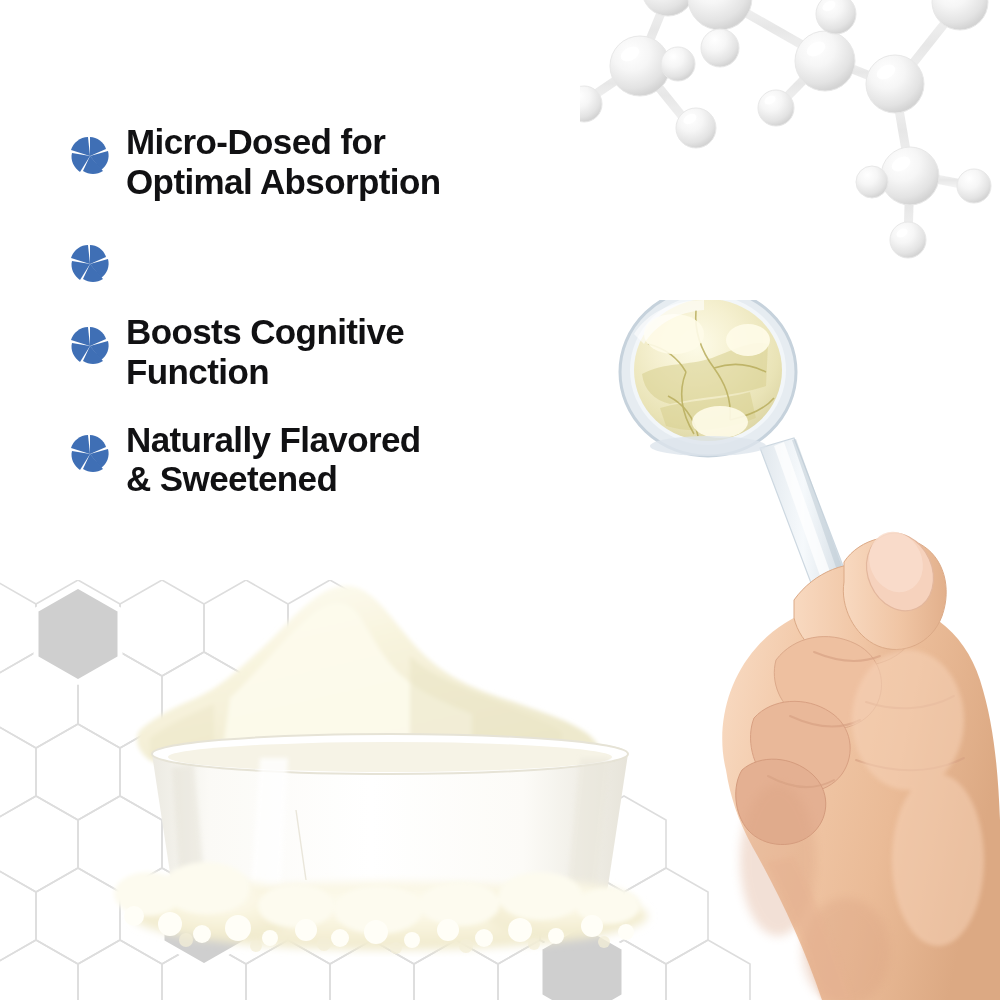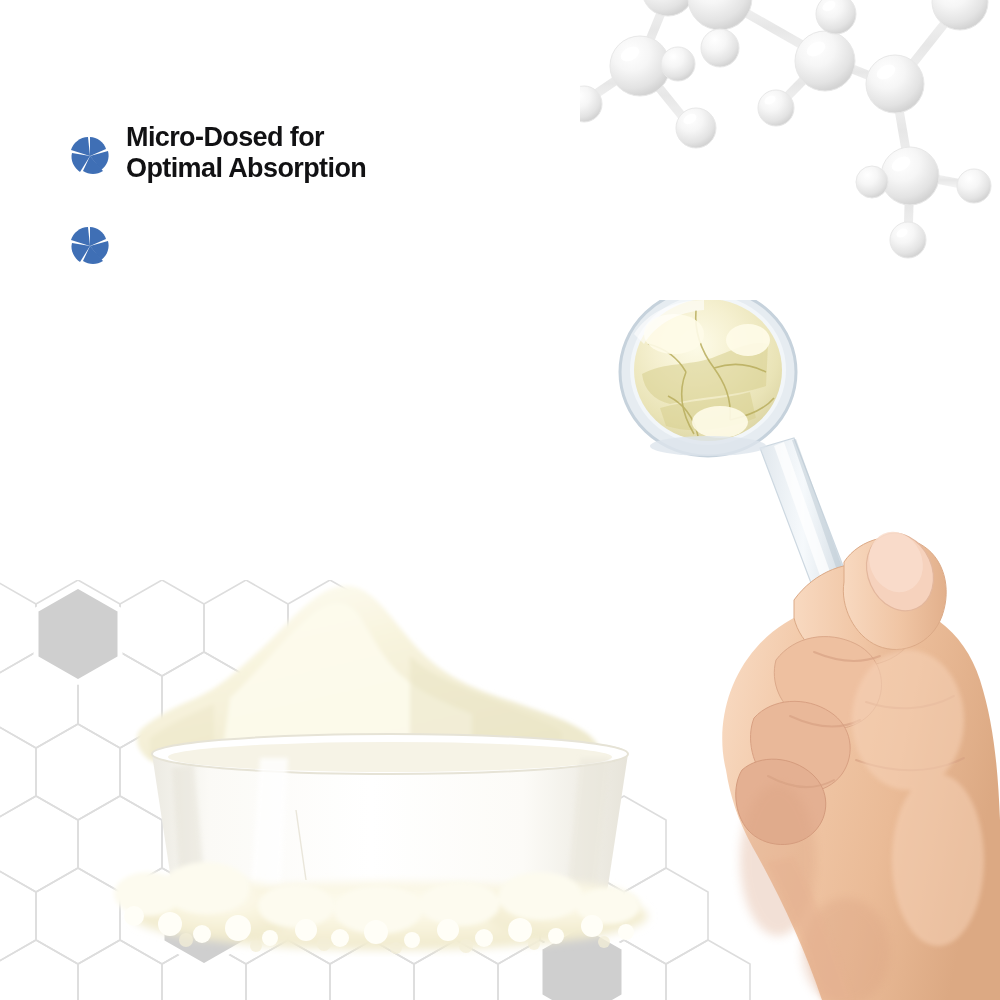--- a/index.html
+++ b/index.html
@@ -82,21 +82,21 @@
 
   .bullet-icon {
     flex: 0 0 auto;
     width: 40px;
     height: 40px;
     margin-top: 16px;
     margin-right: 16px;
   }
 
   .benefit-text {
-    font-size: 27px;
+    font-size: 35px;
     line-height: 1.14;
     font-weight: 700;
     letter-spacing: -0.6px;
     color: #111113;
     white-space: pre-line;
     padding-top: 2px;
   }
 </style>
 </head>
 <body>
@@ -462,17 +462,47 @@
             <path d="M20,20 L20,1 C27,1 34,6 36,13 Z"></path>
             <path d="M20,20 L38,15 C40,22 37,30 31,34 Z"></path>
             <path d="M20,20 L33,35 C27,39 19,39 13,35 Z"></path>
             <path d="M20,20 L10,36 C4,32 0,24 2,17 Z"></path>
             <path d="M20,20 L1,14 C3,7 10,1 18,1 Z"></path>
           </g>
         </svg>
       </span>
     </div>
 
-
+    <div class="benefit-row">
+      <span class="bullet-icon">
+        <svg viewBox="0 0 40 40" width="40" height="40" aria-hidden="true">
+          <g fill="#3f6fb5">
+            <path d="M20,20 L20,1 C27,1 34,6 36,13 Z"></path>
+            <path d="M20,20 L38,15 C40,22 37,30 31,34 Z"></path>
+            <path d="M20,20 L33,35 C27,39 19,39 13,35 Z"></path>
+            <path d="M20,20 L10,36 C4,32 0,24 2,17 Z"></path>
+            <path d="M20,20 L1,14 C3,7 10,1 18,1 Z"></path>
+          </g>
+        </svg>
+      </span>
+      <div class="benefit-text">Boosts Cognitive
+Function</div>
+    </div>
+
+    <div class="benefit-row">
+      <span class="bullet-icon">
+        <svg viewBox="0 0 40 40" width="40" height="40" aria-hidden="true">
+          <g fill="#3f6fb5">
+            <path d="M20,20 L20,1 C27,1 34,6 36,13 Z"></path>
+            <path d="M20,20 L38,15 C40,22 37,30 31,34 Z"></path>
+            <path d="M20,20 L33,35 C27,39 19,39 13,35 Z"></path>
+            <path d="M20,20 L10,36 C4,32 0,24 2,17 Z"></path>
+            <path d="M20,20 L1,14 C3,7 10,1 18,1 Z"></path>
+          </g>
+        </svg>
+      </span>
+      <div class="benefit-text">Naturally Flavored
+&amp; Sweetened</div>
+    </div>
 
   </div>
 
 </div>
 
 </body></html>

